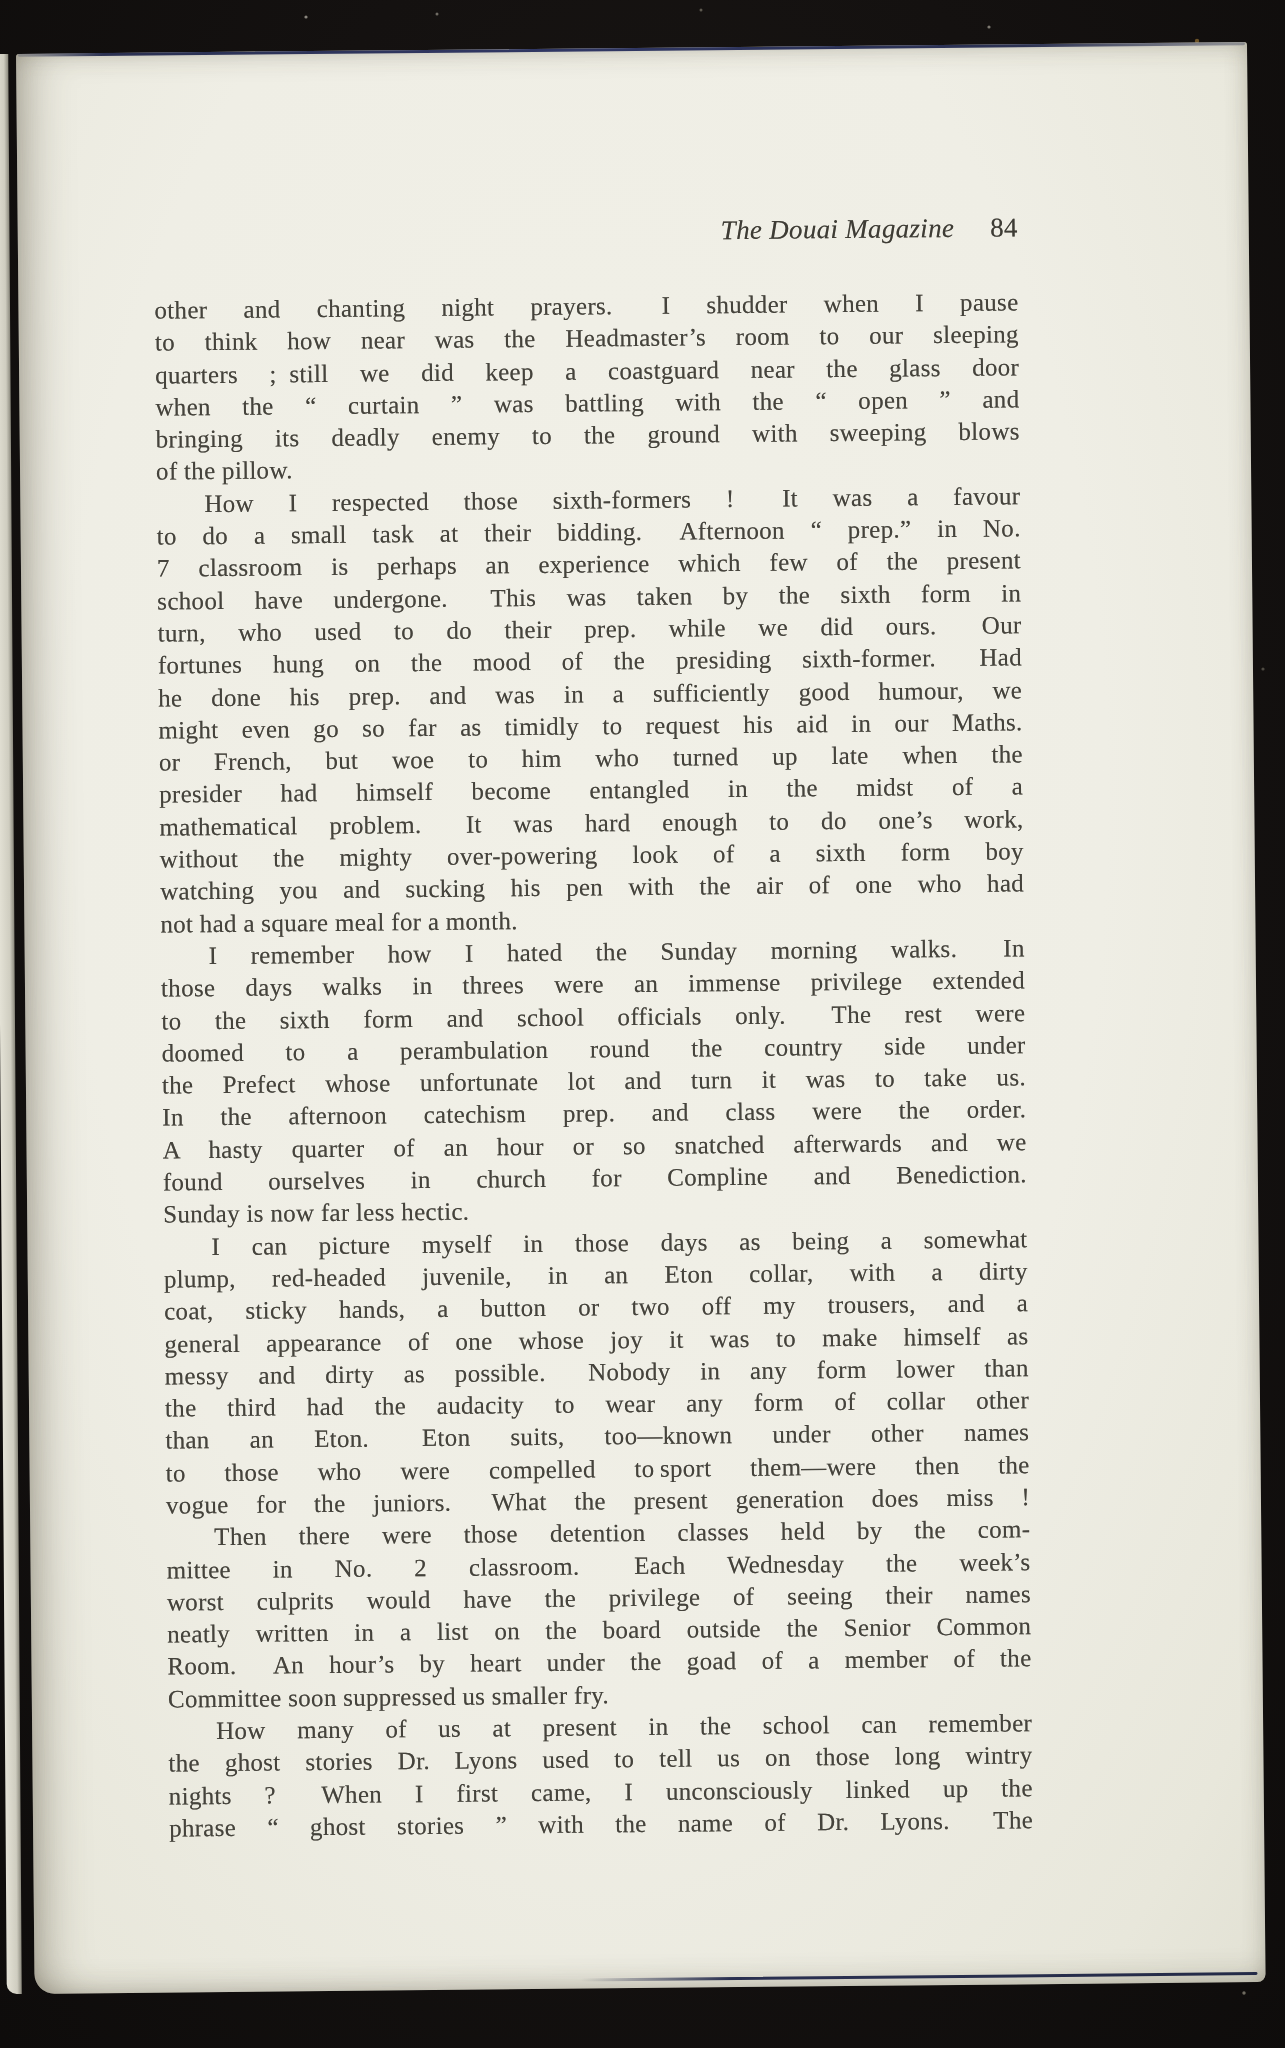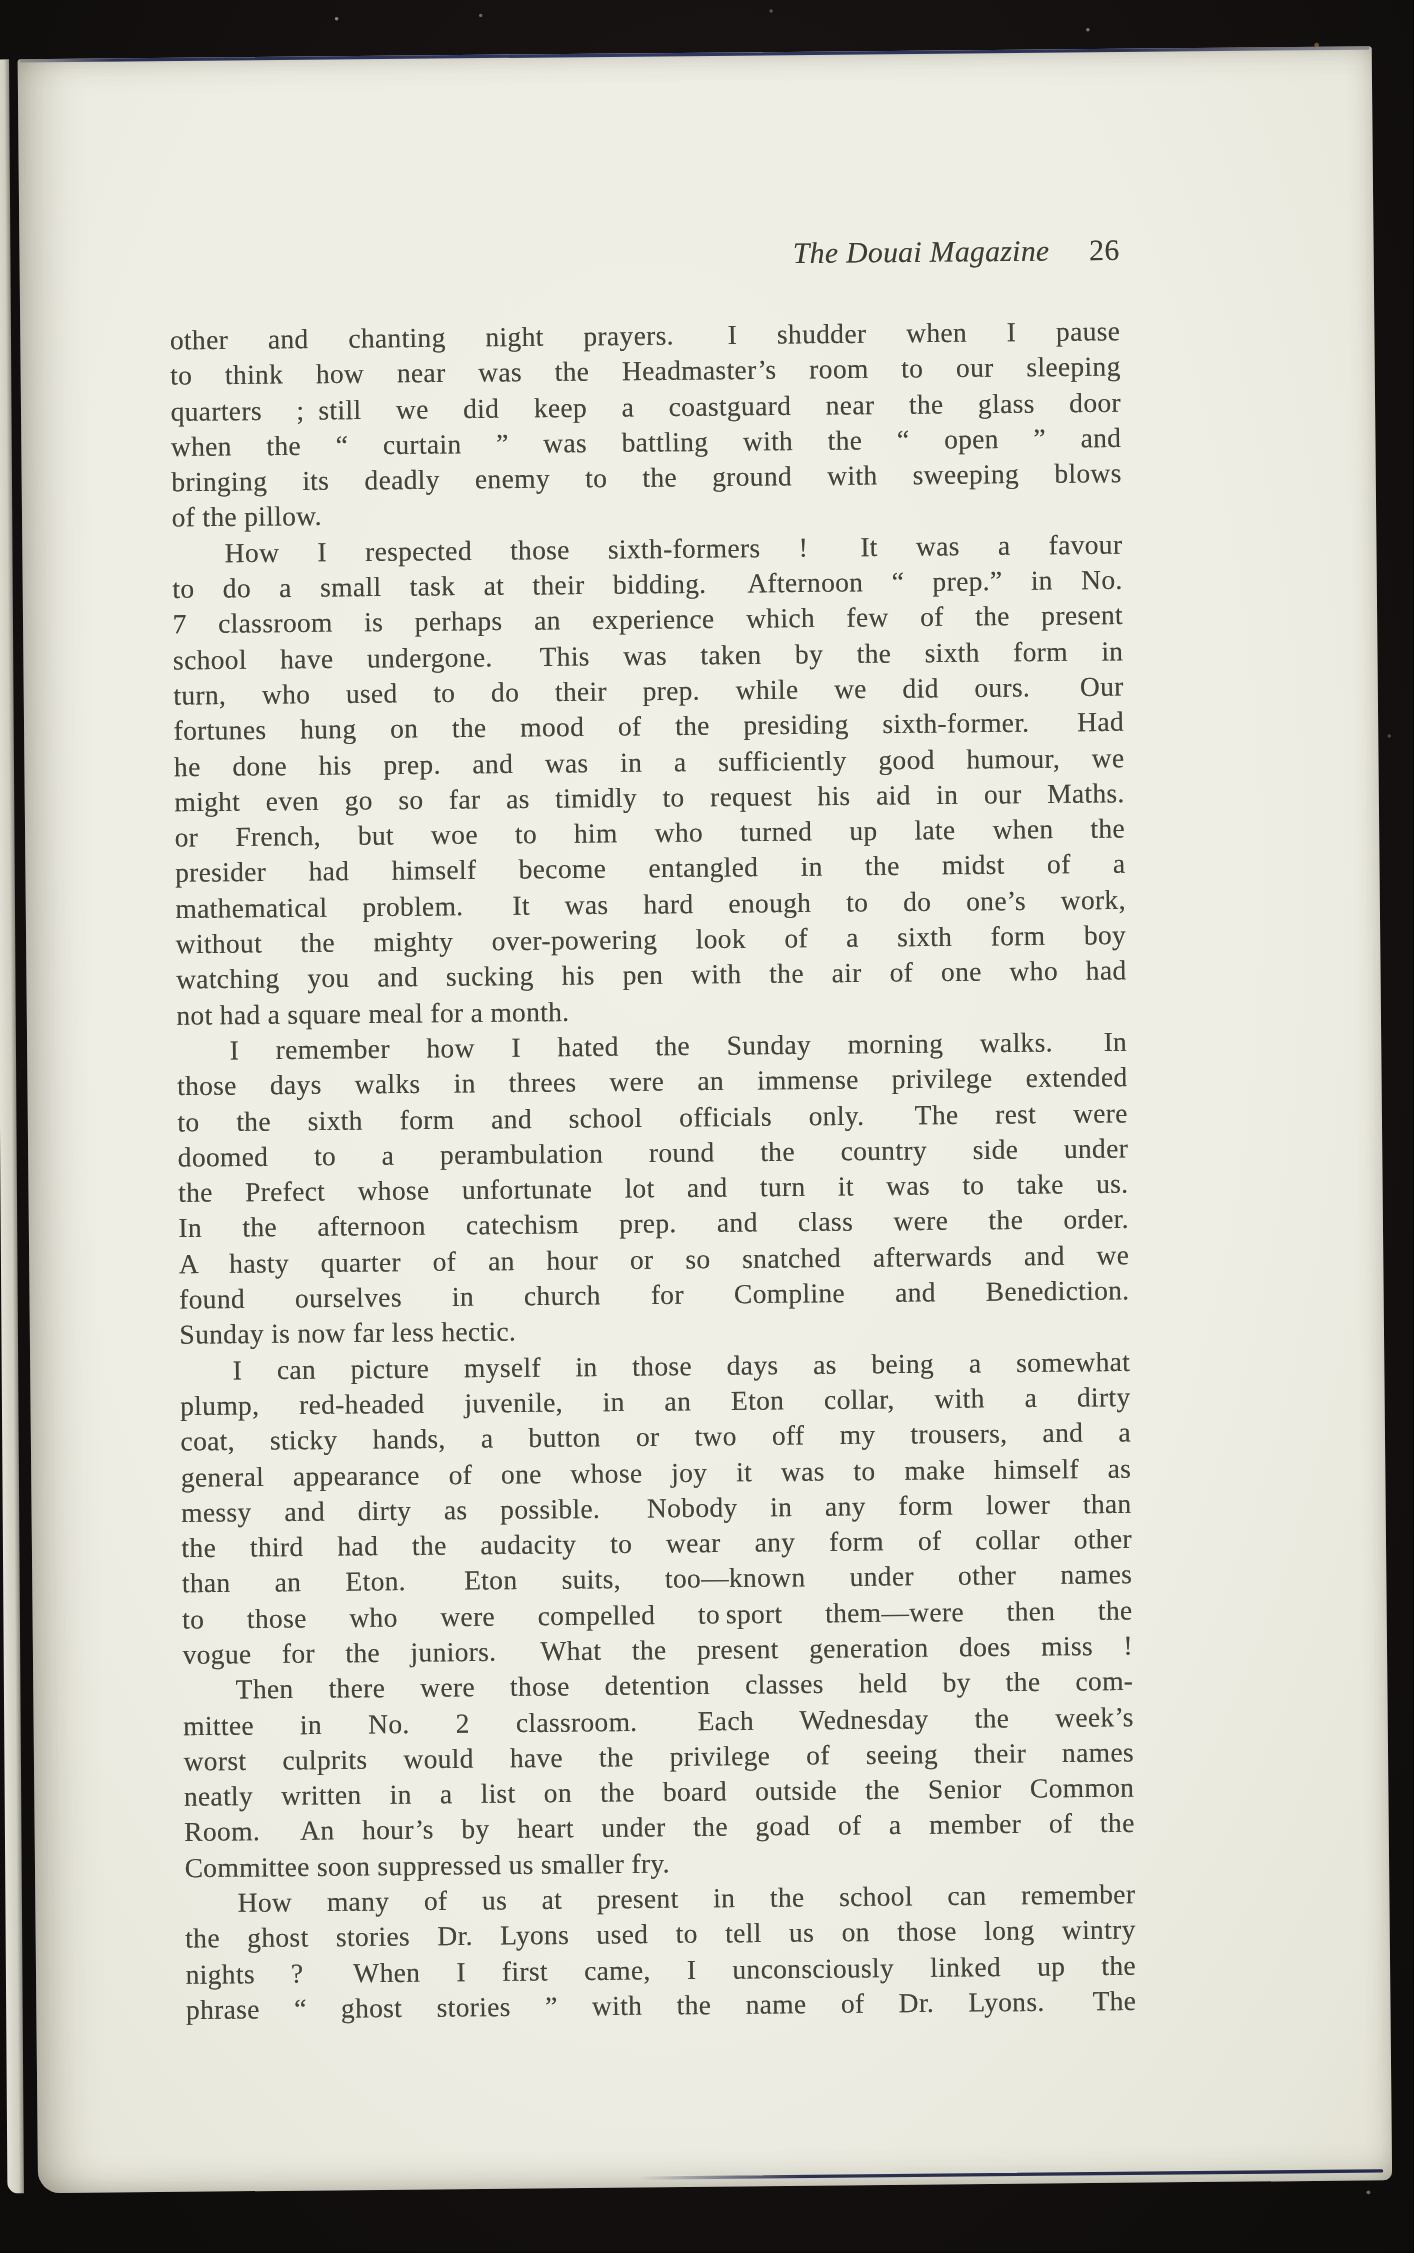--- a/index.html
+++ b/index.html
@@ -102,21 +102,21 @@
 
 <div id="canvas">
   <div class="specks"></div>
   <div class="prev-page-edge"></div>
   <div class="page">
     <div class="top-edge-line"></div>
     <div class="bottom-edge-line"></div>
     <div class="page-inner">
       <div class="page-header">
         <span class="header-title">The Douai Magazine</span>
-        <span class="header-page-number">26</span>
+        <span class="header-page-number">84</span>
       </div>
       <div class="page-body">
           <div class="para">
             <div class="line">other and chanting night prayers.  I shudder when I pause</div>
             <div class="line">to think how near was the Headmaster’s room to our sleeping</div>
             <div class="line">quarters ; still we did keep a coastguard near the glass door</div>
             <div class="line">when the “ curtain ” was battling with the “ open ” and</div>
             <div class="line">bringing its deadly enemy to the ground with sweeping blows</div>
             <div class="line last-left">of the pillow.</div>
           </div>

